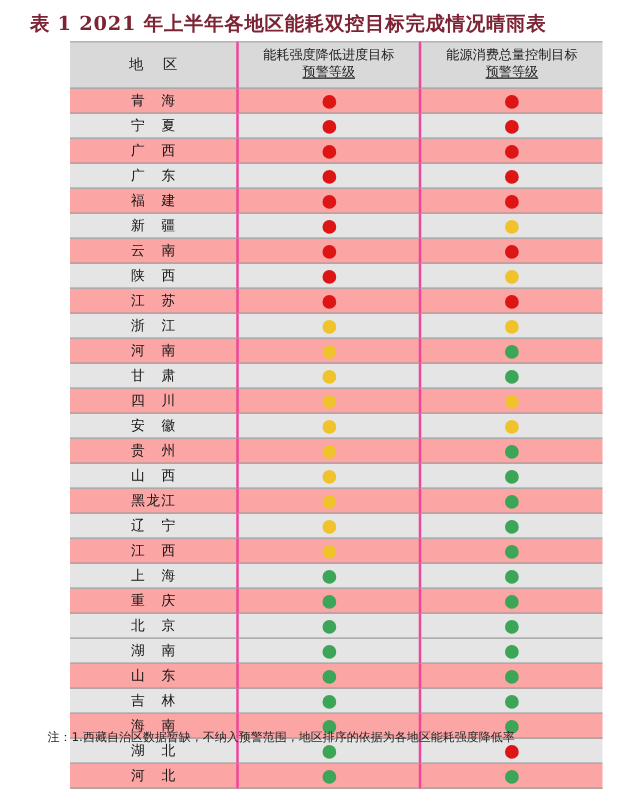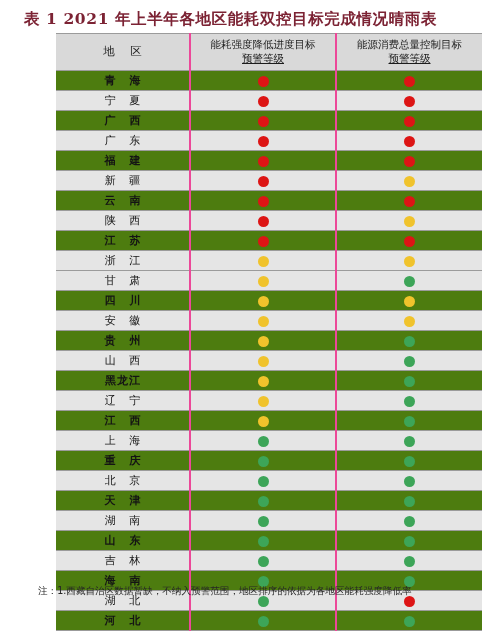--- a/index.html
+++ b/index.html
@@ -74,21 +74,21 @@
     font-size: 11.5px;
     letter-spacing: 6px;
     text-indent: 6px;
   }
   thead th.vsep, tbody td.vsep {
     border-left: 2px solid #ec4899;
   }
   thead th .hl2 { display: block; text-decoration: underline; }
 
   tbody tr { height: 19.5px; }
-  tbody tr.odd  td { background: #4d7c0f; font-weight: bold; }
+  tbody tr.odd  td { background: #fca5a5; }
   tbody tr.even td { background: #e5e5e5; }
 
   td.region {
     font-size: 11px;
     color: #141414;
     text-align: center;
     vertical-align: middle;
     letter-spacing: 5px;
     text-indent: 5px;
     white-space: nowrap;
@@ -199,20 +199,25 @@
           <tr class="odd">
             <td class="region">江  苏</td>
             <td class="dotcell vsep"><span class="dot red"></span></td>
             <td class="dotcell vsep"><span class="dot red"></span></td>
           </tr>
           <tr class="even">
             <td class="region">浙  江</td>
             <td class="dotcell vsep"><span class="dot orange"></span></td>
             <td class="dotcell vsep"><span class="dot orange"></span></td>
           </tr>
+          <tr class="odd">
+            <td class="region">河  南</td>
+            <td class="dotcell vsep"><span class="dot orange"></span></td>
+            <td class="dotcell vsep"><span class="dot green"></span></td>
+          </tr>
           <tr class="even">
             <td class="region">甘  肃</td>
             <td class="dotcell vsep"><span class="dot orange"></span></td>
             <td class="dotcell vsep"><span class="dot green"></span></td>
           </tr>
           <tr class="odd">
             <td class="region">四  川</td>
             <td class="dotcell vsep"><span class="dot orange"></span></td>
             <td class="dotcell vsep"><span class="dot orange"></span></td>
           </tr>
@@ -251,25 +256,20 @@
             <td class="dotcell vsep"><span class="dot green"></span></td>
             <td class="dotcell vsep"><span class="dot green"></span></td>
           </tr>
           <tr class="odd">
             <td class="region">重  庆</td>
             <td class="dotcell vsep"><span class="dot green"></span></td>
             <td class="dotcell vsep"><span class="dot green"></span></td>
           </tr>
           <tr class="even">
             <td class="region">北  京</td>
-            <td class="dotcell vsep"><span class="dot green"></span></td>
-            <td class="dotcell vsep"><span class="dot green"></span></td>
-          </tr>
-          <tr class="odd">
-            <td class="region">天  津</td>
             <td class="dotcell vsep"><span class="dot green"></span></td>
             <td class="dotcell vsep"><span class="dot green"></span></td>
           </tr>
           <tr class="even">
             <td class="region">湖  南</td>
             <td class="dotcell vsep"><span class="dot green"></span></td>
             <td class="dotcell vsep"><span class="dot green"></span></td>
           </tr>
           <tr class="odd">
             <td class="region">山  东</td>

